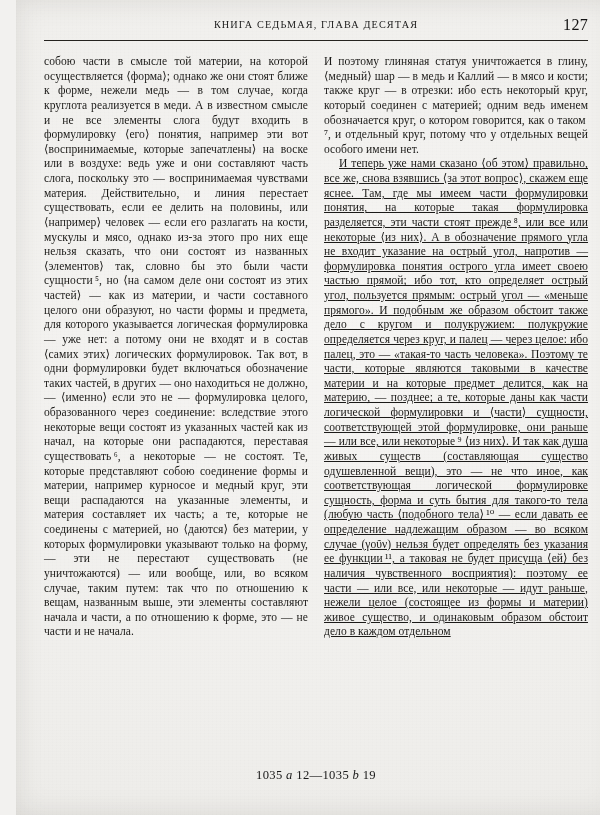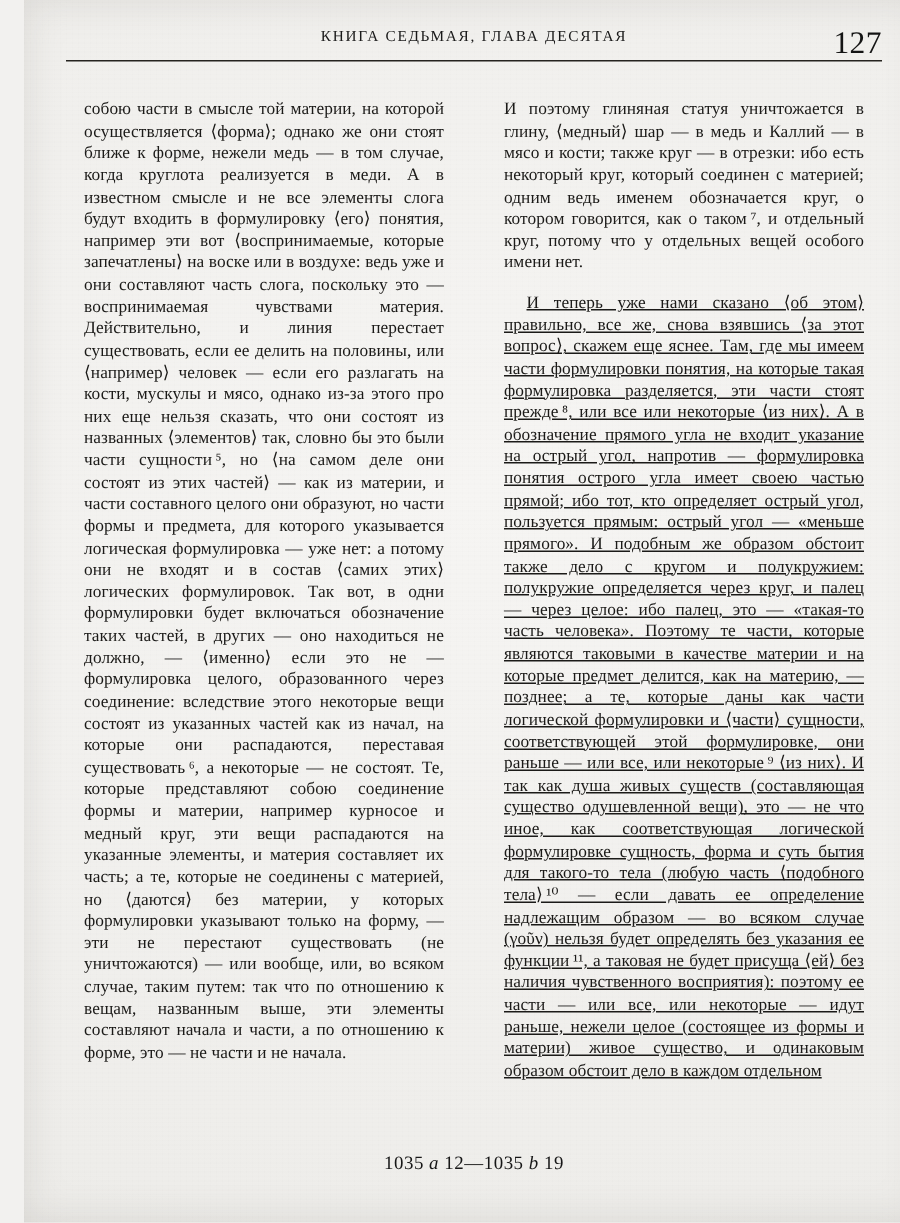--- a/index.html
+++ b/index.html
@@ -50,21 +50,21 @@
     letter-spacing: 1.15px;
     font-variant: small-caps;
     text-transform: uppercase;
     white-space: nowrap;
     color: #1a1a1a;
   }
   .runhead-page {
     position: absolute;
     right: 0;
     top: -3px;
-    font-size: 21px;
+    font-size: 16px;
     color: #141414;
     letter-spacing: .3px;
   }
   .rule {
     position: absolute;
     left: 28px;
     top: 40px;
     width: 544px;
     height: 0;
     border-top: 1.6px solid #25231f;
@@ -84,21 +84,21 @@
     width: 264px;
     font-size: 11.55px;
     line-height: 14.62px;
     text-align: justify;
     text-justify: inter-word;
     hyphens: manual;
     color: #1b1a18;
     letter-spacing: .05px;
   }
   .col p {
-    margin: 12px;
+    margin: 0;
   }
   .col p.indent {
     text-indent: 15px;
     text-decoration: underline;
   }
 
   
   .bekker {
     position: absolute;
     left: 0; right: 0;

